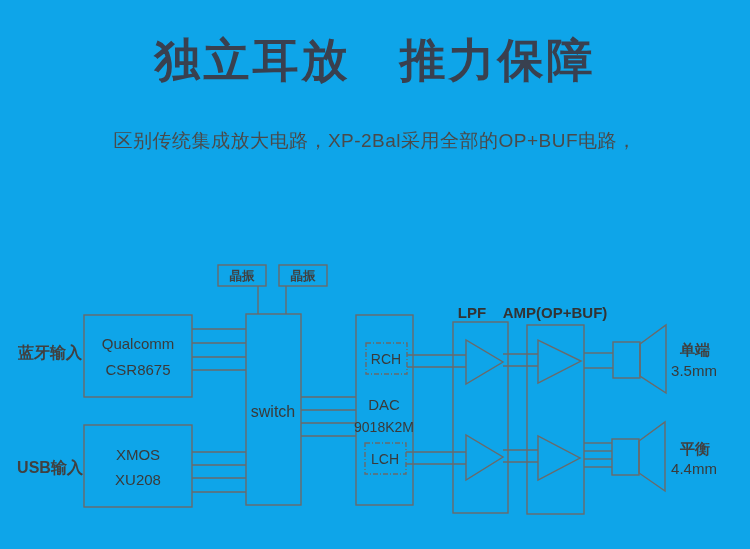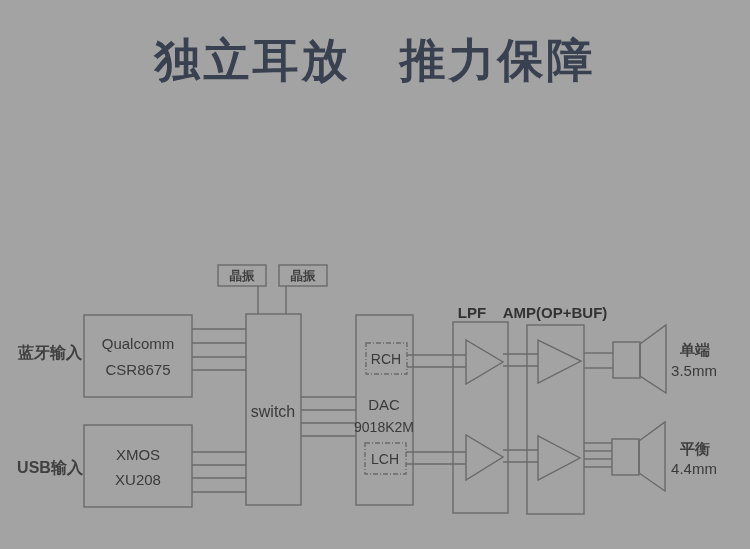--- a/index.html
+++ b/index.html
@@ -3,21 +3,21 @@
 <meta charset="utf-8">
 <style>
   * { margin: 0; padding: 0; box-sizing: border-box; }
   html, body {
     width: 750px; height: 549px;
     font-family: "Liberation Sans", "DejaVu Sans", sans-serif;
     background: #f1f2f1;
     overflow: hidden;
     position: relative;
   }
-  .page { position: relative; width: 750px; height: 549px; background: #a3a3a3; }
+  .page { position: relative; width: 750px; height: 549px; background: #0ea5e9; }
   .title {
     position: absolute; top: 30px; left: 0; width: 750px;
     text-align: center;
     font-size: 46px; font-weight: bold; letter-spacing: 3px;
     color: #39404f;
   }
   .subtitle {
     position: absolute; top: 126px; left: 0; width: 750px;
     text-align: center;
     font-size: 19px; line-height: 30px; letter-spacing: 0.5px;
@@ -33,20 +33,21 @@
   text.hdr { font-size: 15px; font-weight: bold; fill: #333333; }
 </style>
 </head>
 <body>
 
 <div class="page">
 
   <div class="title">独立耳放　推力保障</div>
 
   <div class="subtitle">
+    <div>区别传统集成放大电路，XP-2Bal采用全部的OP+BUF电路，</div>
   </div>
 
   <div class="diagram">
     <svg width="750" height="309" viewBox="0 0 750 309" stroke-linecap="butt">
       <g fill="none" stroke="#6a6a6a" stroke-width="1.4">
 
         <rect x="218" y="25" width="48" height="21"></rect>
         <rect x="279" y="25" width="48" height="21"></rect>
         <line x1="258" y1="46" x2="258" y2="74"></line>
         <line x1="286" y1="46" x2="286" y2="74"></line>

